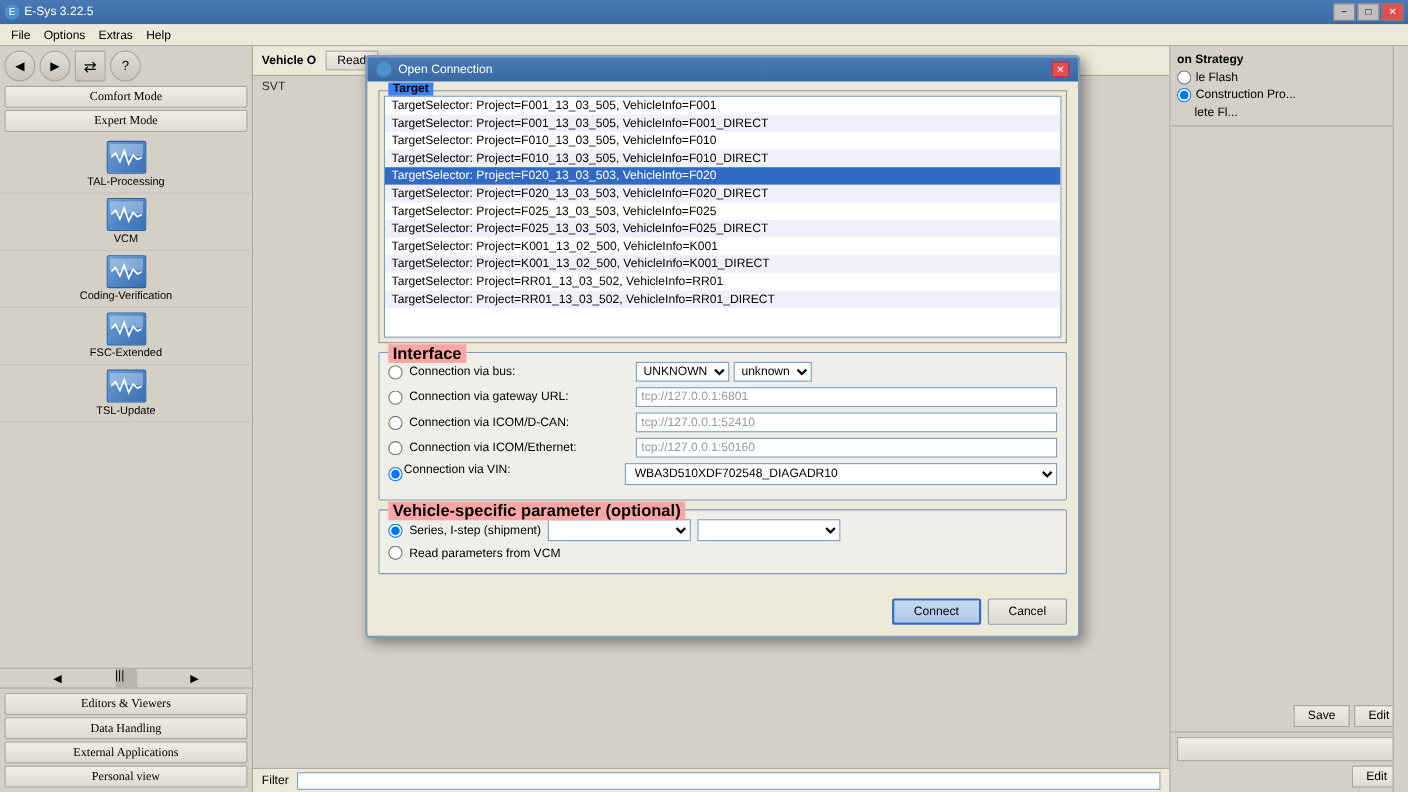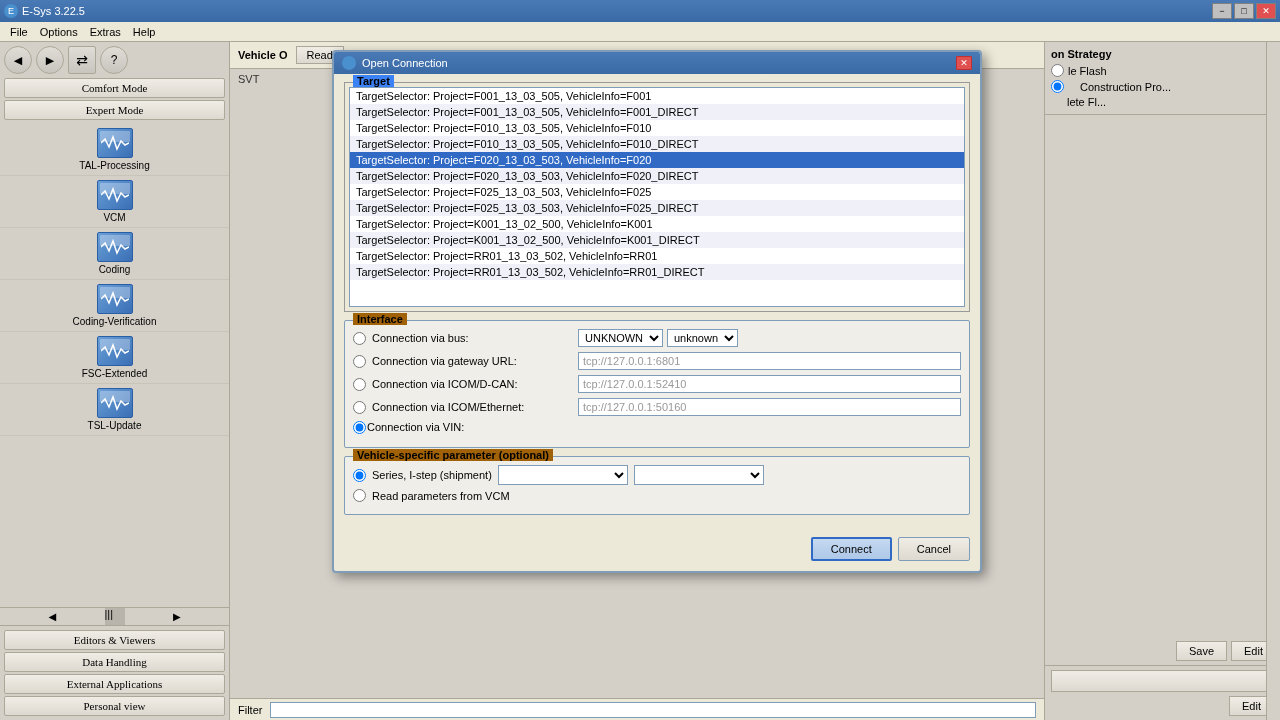--- a/index.html
+++ b/index.html
@@ -191,21 +191,21 @@
       font-size: 11px;
     }
 
     .svt-label {
       font-size: 11px;
       color: #333;
     }
 
     
     .right-panel {
-      width: 236px;
+      width: 217px;
       background: #d4d0c8;
       border-left: 1px solid #aca899;
       display: flex;
       flex-direction: column;
     }
     .right-panel-scroll {
       flex: 1;
     }
     .right-panel-buttons {
       display: flex;
@@ -320,23 +320,23 @@
       border-radius: 2px;
       margin-bottom: 8px;
       padding: 8px;
       position: relative;
       background: #f0eee8;
     }
     .fieldset-legend {
       position: absolute;
       top: -8px;
       left: 8px;
-      background: #a16207;
+      background: #fca5a5;
       padding: 0 4px;
-      font-size: 11px;
+      font-size: 15px;
       font-weight: bold;
     }
 
     .radio-row {
       display: flex;
       align-items: center;
       margin-bottom: 5px;
       gap: 6px;
     }
     .radio-label {
@@ -487,28 +487,20 @@
           </svg>
         </div>
         <span class="sidebar-label">VCM</span>
       </div>
       <div class="sidebar-item">
         <div class="sidebar-icon">
           <svg class="sidebar-icon-wave" viewBox="0 0 28 18">
             <polyline points="0,9 4,5 8,13 12,3 16,15 20,7 24,11 28,9" fill="none" stroke="white" stroke-width="1.5"></polyline>
           </svg>
         </div>
-        <span class="sidebar-label">Coding</span>
-      </div>
-      <div class="sidebar-item">
-        <div class="sidebar-icon">
-          <svg class="sidebar-icon-wave" viewBox="0 0 28 18">
-            <polyline points="0,9 4,5 8,13 12,3 16,15 20,7 24,11 28,9" fill="none" stroke="white" stroke-width="1.5"></polyline>
-          </svg>
-        </div>
         <span class="sidebar-label">Coding-Verification</span>
       </div>
       <div class="sidebar-item">
         <div class="sidebar-icon">
           <svg class="sidebar-icon-wave" viewBox="0 0 28 18">
             <polyline points="0,9 4,5 8,13 12,3 16,15 20,7 24,11 28,9" fill="none" stroke="white" stroke-width="1.5"></polyline>
           </svg>
         </div>
         <span class="sidebar-label">FSC-Extended</span>
       </div>
@@ -556,21 +548,21 @@
 
       <div style="padding:6px;border-bottom:1px solid #aca899;">
 
         <div style="position:absolute;right:0;top:42px;width:14px;height:calc(100% - 42px);background:#d4d0c8;border-left:1px solid #aca899;"></div>
         <div style="font-size:11px;font-weight:bold;margin-bottom:4px;">on Strategy</div>
         <div style="display:flex;flex-direction:column;gap:3px;">
           <div style="display:flex;align-items:center;gap:4px;">
             <input type="radio" name="strategy" style="">
             <span>le Flash</span>
           </div>
-          <div style="display:flex;align-items:center;gap:16px;">
+          <div style="display:flex;align-items:flex-start;gap:4px;">
             <input type="radio" name="strategy" checked="" style="">
             <span>Construction Pro...</span>
           </div>
           <div style="display:flex;gap:4px;">
             <span style="margin-left:16px;">lete Fl...</span>
           </div>
         </div>
       </div>
     </div>
     <div class="right-panel-buttons">
@@ -648,20 +640,23 @@
 
         <div class="radio-row">
           <input type="radio" name="conn" style="">
           <span class="radio-label">Connection via ICOM/Ethernet:</span>
           <input type="text" class="radio-input-field" readonly="" value="tcp://127.0.0.1:50160" style="">
         </div>
 
         <div class="vin-row">
           <input type="radio" name="conn" checked="" style="">
           <span class="radio-label">Connection via VIN:</span>
+          <select class="vin-select">
+            <option>WBA3D510XDF702548_DIAGADR10</option>
+          </select>
         </div>
       </div>
 
       <div class="vehicle-section">
         <div class="fieldset-legend">Vehicle-specific parameter (optional)</div>
 
         <div class="vehicle-row">
           <input type="radio" name="veh" checked="" style="">
           <span>Series, I-step (shipment)</span>
           <select class="vehicle-select">

